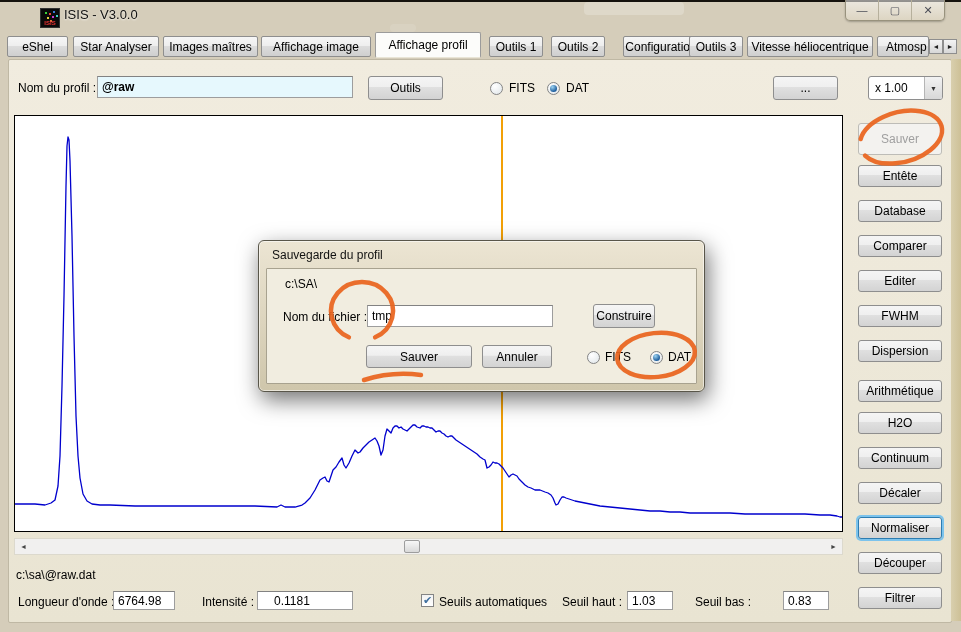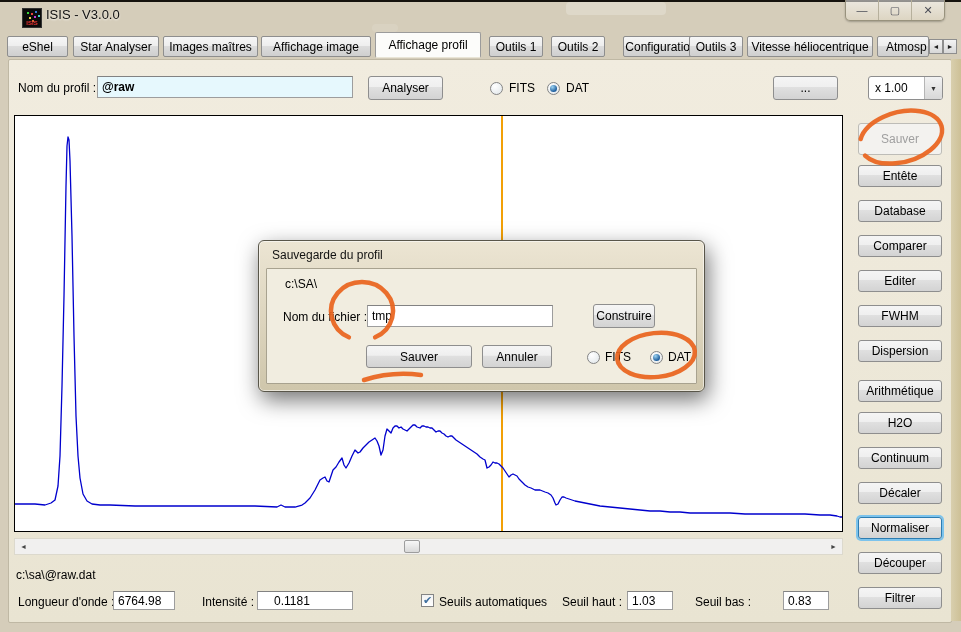--- a/index.html
+++ b/index.html
@@ -5,21 +5,21 @@
   html,body{margin:0;padding:0;background:#888;}
   .stage{
     position:relative;width:961px;height:632px;overflow:hidden;
     background:#d5cdba;
     font-family:"Liberation Sans",sans-serif;font-size:12px;color:#000;
     -webkit-font-smoothing:antialiased;
   }
   .top-edge{position:absolute;left:0;top:0;width:961px;height:2px;background:#15120d;}
   .glare{position:absolute;background:rgba(255,255,255,.22);border-radius:4px;}
   
-  .titlebar{position:absolute;left:0;top:2px;width:940px;height:28px;}
+  .titlebar{position:absolute;left:18px;top:2px;width:940px;height:28px;}
   .app-icon{position:absolute;left:22px;top:6px;width:18px;height:18px;background:#0a0a0a;border:1px solid #333;overflow:hidden;}
   .app-icon .dots{position:absolute;left:4px;top:3px;width:2px;height:2px;background:#3ad23a;
      box-shadow:4px 1px 0 #e8413c,8px -1px 0 #3a7bd2,2px 5px 0 #e8d23c,7px 4px 0 #c53ad2,11px 3px 0 #3ad2c5,5px 8px 0 #d2713a;}
   .app-icon .icon-label{position:absolute;left:0;right:0;bottom:0;text-align:center;font-size:6px;line-height:7px;color:#e33;font-weight:bold;letter-spacing:0;}
   .win-title{position:absolute;left:46px;top:5px;font-size:13px;color:#111;text-shadow:0 1px 2px rgba(255,255,255,.8);}
   .win-controls{position:absolute;left:845px;top:0;height:20px;display:flex;
      border:1px solid #98927d;border-top:none;border-radius:0 0 5px 5px;overflow:hidden;
      background:linear-gradient(rgba(255,255,255,.55),rgba(235,228,210,.35));box-shadow:0 1px 2px rgba(0,0,0,.25);}
   .win-btn{width:32px;height:20px;display:flex;align-items:center;justify-content:center;
      color:#4c4e58;font-size:11px;border-right:1px solid #b6b09c;cursor:default;}
@@ -125,21 +125,21 @@
     </div>
   <div class="tab-arrow" style="left:943px;">
       <span>►</span>
     </div>
 
   <div class="content-bg"></div>
   <div class="right-frame"></div>
 
   <div class="label" style="left:18px;top:81px;">Nom du profil :</div>
   <input class="textbox" style="left: 97px; top: 76px; width: 256px; height: 22px; background: rgb(230, 248, 253); font-weight: bold;" value="@raw">
-  <div class="btn" style="left:368px;top:76px;width:75px;height:24px;">Analyser</div>
+  <div class="btn" style="left:368px;top:76px;width:75px;height:24px;">Outils</div>
   <div class="radio" style="left:490px;top:82px;"></div>
   <div class="label" style="left:509px;top:81px;">FITS</div>
   <div class="radio checked" style="left:547px;top:82px;"></div>
   <div class="label" style="left:566px;top:81px;">DAT</div>
   <div class="btn" style="left:773px;top:76px;width:65px;height:24px;">...</div>
   <div class="combo" style="left:868px;top:76px;width:75px;height:24px;">
     <div class="combo-value">x 1.00</div>
     <div class="combo-arrow">
         <span>▼</span>
       </div>

